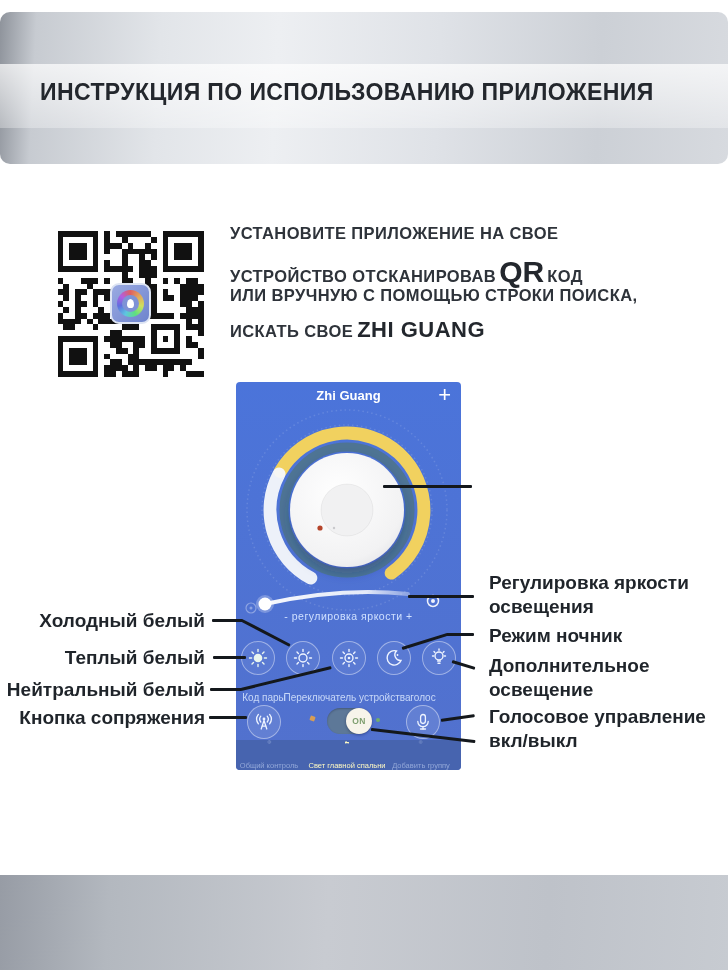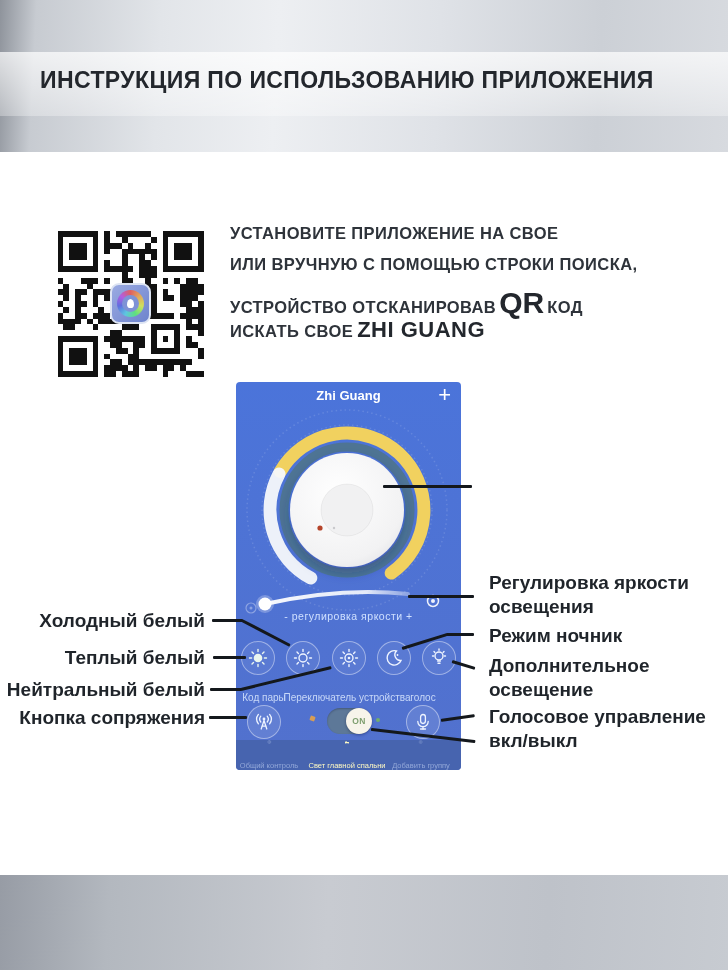--- a/index.html
+++ b/index.html
@@ -3,22 +3,23 @@
 <meta charset="utf-8">
 <style>
   * { margin:0; padding:0; box-sizing:border-box; }
   html,body { background:#fff; }
   .page {
     position:relative; width:728px; height:970px; overflow:hidden;
     background:#fff; font-family:"Liberation Sans", sans-serif;
   }
   
   .top-band {
-    position:absolute; left:0; top:0; width:728px; height:152px;
+    position:absolute; left:0; top:12px; width:728px; height:152px;
     background:linear-gradient(93deg,#8e939b 0%,#c7cbd1 5%,#e2e5e9 22%,#edeff2 38%,#dfe2e7 60%,#ccd0d6 82%,#d7dadf 100%);
+    border-radius:10px;
   }
   .top-strip {
     position:absolute; left:0; top:52px; width:728px; height:64px;
     background:linear-gradient(180deg,rgba(255,255,255,.72),rgba(255,255,255,.30));
   }
   .page-title {
     position:absolute; left:40px; top:66px;
     font-size:24px; font-weight:700; letter-spacing:.4px; color:#23272d;
     transform:scaleX(.96); transform-origin:left center; white-space:nowrap;
   }
@@ -348,27 +349,27 @@
         </div>
       </div>
     </div>
   </div>
 
   <div class="instructions">
     <div class="instr-line">
         <span>УСТАНОВИТЕ ПРИЛОЖЕНИЕ НА СВОЕ</span>
       </div>
     <div class="instr-line">
-        <span>ИЛИ ВРУЧНУЮ С ПОМОЩЬЮ СТРОКИ ПОИСКА,</span>
-      </div>
-    <div class="instr-line">
       <span>УСТРОЙСТВО ОТСКАНИРОВАВ</span>
       <span class="big-qr">QR</span>
       <span>КОД</span>
     </div>
+    <div class="instr-line">
+        <span>ИЛИ ВРУЧНУЮ С ПОМОЩЬЮ СТРОКИ ПОИСКА,</span>
+      </div>
     <div class="instr-line">
       <span>ИСКАТЬ СВОЕ</span>
       <span class="big-app">ZHI GUANG</span>
     </div>
   </div>
 
   <div class="phone">
     <div class="phone-title">Zhi Guang</div>
     <div class="phone-plus">+</div>
 

